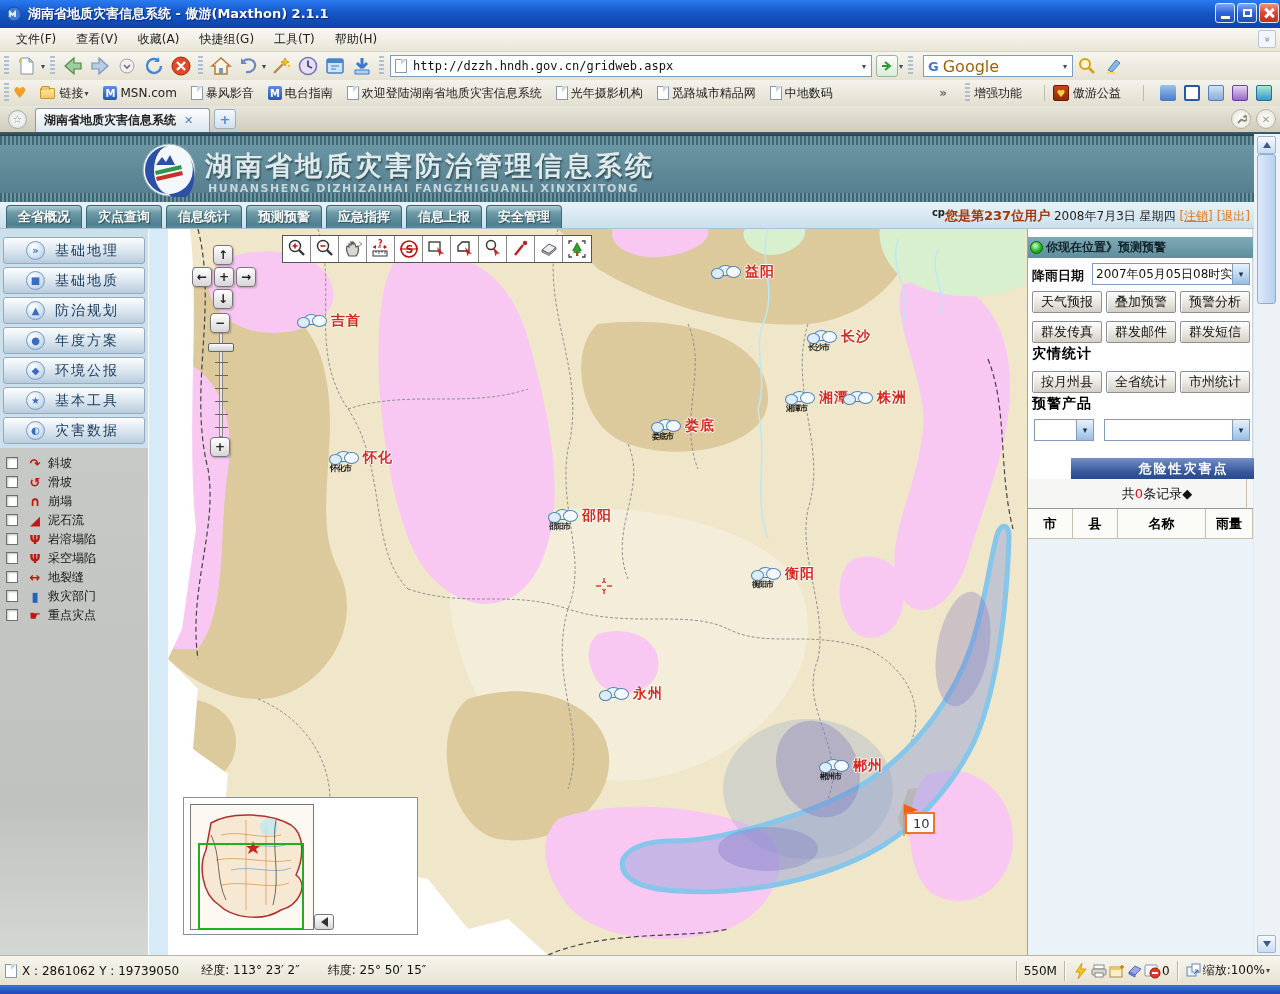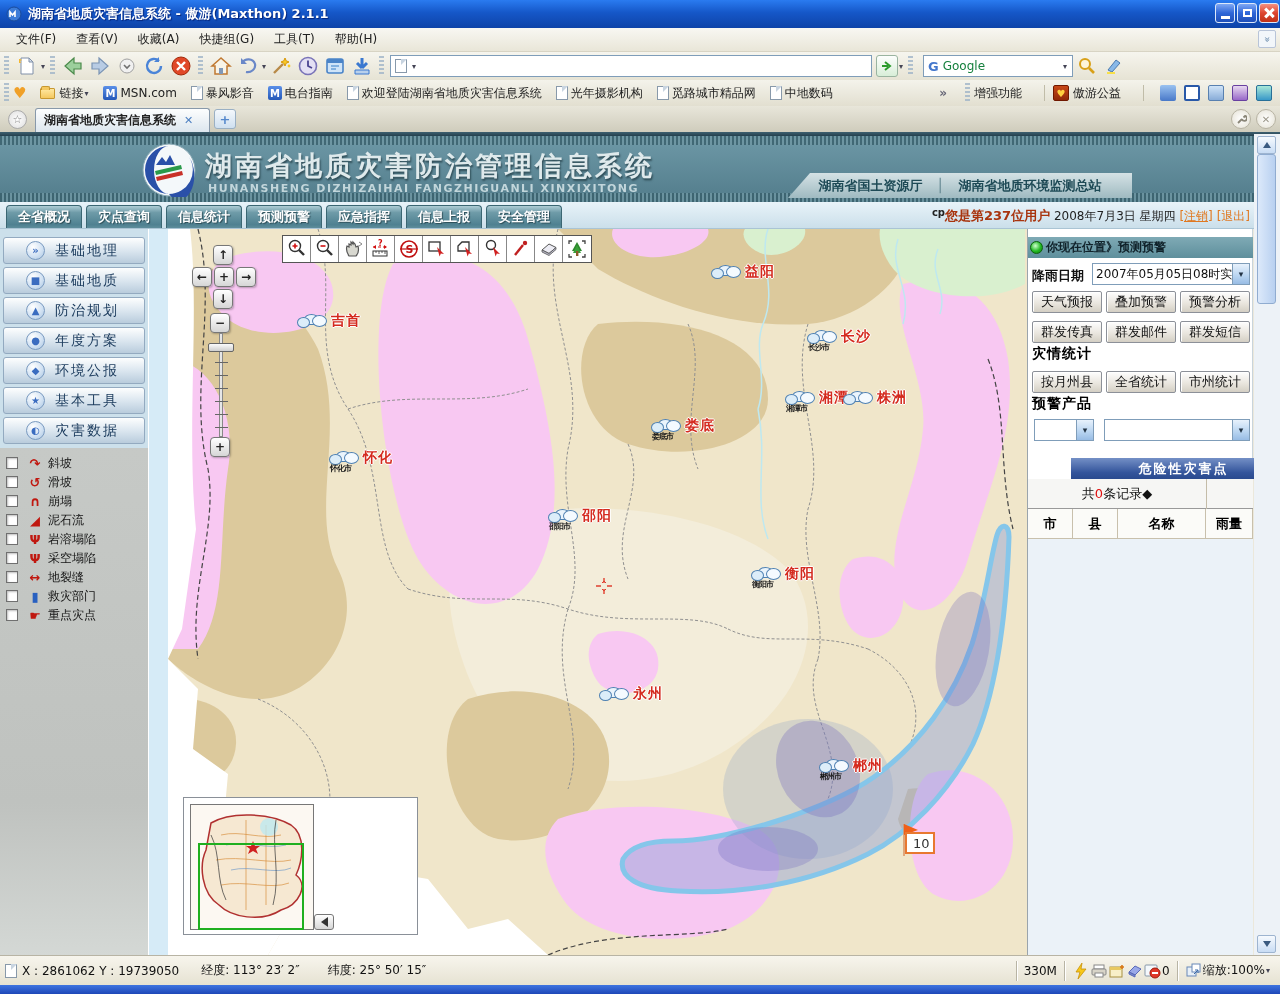--- a/index.html
+++ b/index.html
@@ -31,21 +31,21 @@
   .tbtn{width:27px;height:24px;display:flex;align-items:center;justify-content:center;border-radius:3px;}
   .tbtn svg{display:block;}
   .mini-caret{font-size:8px;color:#445;margin:0 1px;}
   .addr{height:22px;width:482px;background:#FFF;border:1px solid #7F9DB9;display:flex;align-items:center;padding:0 4px;margin-left:2px;}
   .addr input{border:none;outline:none;flex:1;font-size:12px;font-family:"DejaVu Sans Mono","Liberation Mono",monospace;color:#111;background:transparent;}
   .page-ico{width:12px;height:14px;background:#FFF;border:1px solid #8899AA;position:relative;margin-right:4px;flex:none;}
   .page-ico::after{content:"";position:absolute;right:-1px;top:-1px;border:3px solid;border-color:#C8D4E0 transparent transparent #C8D4E0;}
   .gobtn{width:22px;height:22px;border:1px solid #9AB4A0;border-radius:3px;background:linear-gradient(#FDFEFD,#D8EED8);display:flex;align-items:center;justify-content:center;margin-left:4px;}
   .search-box{height:22px;width:150px;background:#FFF;border:1px solid #7F9DB9;display:flex;align-items:center;padding:0 4px;margin-left:6px;}
   .g-ico{color:#4477CC;font-weight:bold;font-size:13px;margin-right:4px;}
-  .search-ph{color:#15803d;font-size:12px;flex:1;}
+  .search-ph{color:#a16207;font-size:16px;flex:1;}
 
   
   #linksbar{left:0;top:80px;width:1280px;height:26px;background:linear-gradient(#F4F3EB,#E2DFD0);display:flex;align-items:center;}
   .link-item{display:flex;align-items:center;font-size:12px;color:#222;margin-right:14px;white-space:nowrap;}
   .link-item .pg{margin-right:3px;}
   .m-ico{width:14px;height:14px;background:linear-gradient(#5A8FE8,#2458B8);color:#FFF;font-size:10px;font-weight:bold;display:flex;align-items:center;justify-content:center;border-radius:2px;margin-right:3px;}
   .heart-ico{color:#F0A028;font-size:15px;}
   .folder-ico{width:15px;height:11px;background:linear-gradient(#FFE8A0,#F4C860);border:1px solid #C89830;border-radius:1px;position:relative;margin-right:4px;}
   .folder-ico::before{content:"";position:absolute;left:0;top:-3px;width:7px;height:3px;background:#F4C860;border:1px solid #C89830;border-bottom:none;border-radius:2px 2px 0 0;}
   .lb-sep{width:1px;height:16px;background:#C0BCA8;margin:0 8px;}
@@ -109,36 +109,36 @@
   .cloud::before{content:"";position:absolute;left:-8px;top:2px;width:11px;height:9px;background:#DCEDF9;border:1px solid #4E80B2;border-radius:50%;}
   .cloud::after{content:"";position:absolute;right:-9px;top:0px;width:13px;height:10px;background:#F4FAFF;border:1px solid #4E80B2;border-radius:50%;}
   .city-label{font-size:14px;font-weight:bold;color:#D42A1E;letter-spacing:1px;white-space:nowrap;text-shadow:1px 0 0 #FFF,-1px 0 0 #FFF,0 1px 0 #FFF,0 -1px 0 #FFF;}
   .city-sub{position:absolute;left:2px;top:14px;font-size:8px;font-weight:bold;color:#1A1A1A;letter-spacing:-1px;white-space:nowrap;}
   #crosshair{position:absolute;left:428px;top:349px;}
   #minimap{position:absolute;left:15px;top:568px;width:235px;height:138px;background:#FFF;border:1px solid #8A9098;}
   #minimap .inner{position:absolute;left:6px;top:6px;width:124px;height:126px;border:1px solid #777;background:#FCF8F2;}
   #minimap .viewrect{position:absolute;left:14px;top:45px;width:106px;height:87px;border:2px solid #1FAF1F;}
   .mm-btn{position:absolute;left:130px;top:116px;width:20px;height:16px;border:1px solid #777;border-radius:3px;background:linear-gradient(#FFF,#D6D6D6);display:flex;align-items:center;justify-content:center;}
   .tri-left{width:0;height:0;border:5px solid transparent;border-right:7px solid #333;border-left:none;}
-  #flagmark{position:absolute;left:731px;top:592px;}
+  #flagmark{position:absolute;left:731px;top:572px;}
 
   
   #rpanel{left:1028px;top:229px;width:225px;height:726px;background:#FFF;border-right:1px solid #C8D4DC;}
   #locbar{position:absolute;left:0;top:8px;width:225px;height:21px;background:linear-gradient(#7FAAB5,#5E8F9C);display:flex;align-items:center;font-size:12px;font-weight:bold;color:#10222A;}
   .green-dot{width:13px;height:13px;border-radius:50%;background:radial-gradient(circle at 40% 35%,#CFFFCF,#22B822 55%,#0E7A0E);border:1px solid #0A600A;margin:0 3px 0 2px;}
   .fieldlabel{position:absolute;font-size:13px;font-weight:bold;color:#111;}
   .xpselect{position:absolute;height:22px;background:#FFF;border:1px solid #7F9DB9;display:flex;align-items:center;}
   .xpselect .val{flex:1;font-size:12px;color:#111;padding-left:3px;white-space:nowrap;overflow:hidden;}
   .xpselect .drop{width:17px;height:100%;background:linear-gradient(#E8F2FC,#B8D4F0 60%,#98BCE4);border-left:1px solid #7F9DB9;color:#234;font-size:9px;display:flex;align-items:center;justify-content:center;}
   .xpbtn{position:absolute;width:70px;height:22px;background:linear-gradient(#FEFEFE,#E8E4DC 60%,#D4CFC4);border:1px solid #8C9098;border-radius:2px;box-shadow:1px 1px 0 #FFF inset;font-size:13px;color:#111;display:flex;align-items:center;justify-content:center;}
   .sec-title{position:absolute;font-size:14px;font-weight:bold;color:#000;letter-spacing:1px;}
   #dangerhdr{position:absolute;left:0;top:229px;width:225px;height:21px;background:linear-gradient(#7490C6,#33549B 70%,#2A4A8E);display:flex;align-items:center;justify-content:center;color:#FFF;font-size:13px;font-weight:bold;letter-spacing:2px;margin-left:43px;}
   #dangerhdr .chev{position:absolute;right:10px;color:#FFF;font-size:10px;}
   #recordrow{position:absolute;left:0;top:250px;width:225px;height:30px;background:#F6F6F4;border-bottom:1px solid #999;display:flex;align-items:center;}
-  #recordrow .txt{width:178px;text-align:center;font-size:13px;color:#111;}
+  #recordrow .txt{width:178px;text-align:center;font-size:13px;color:#111;margin-left:40px;}
   #recordrow .txt .cnt{color:#E01010;}
   #recordrow .cell-sep{width:1px;height:30px;background:#C4BCA8;}
   .thead{position:absolute;left:0;top:280px;width:225px;height:30px;display:flex;}
   .th{border-right:1px solid #C8C0AC;border-bottom:1px solid #C8C0AC;display:flex;align-items:center;justify-content:center;font-size:13px;font-weight:bold;color:#000;background:#FBFBF8;}
   #panel-lower{position:absolute;left:0;top:310px;width:225px;height:416px;background:#EBF2F8;}
 
   
   #scrollstrip{left:1254px;top:134px;width:26px;height:821px;background:#EDF2F7;}
   .sbtn{position:absolute;left:3px;width:19px;height:18px;border:1px solid #9DB4D0;border-radius:2px;background:linear-gradient(#F6FAFE,#C8DCF4);display:flex;align-items:center;justify-content:center;}
   .tri-up{width:0;height:0;border:4px solid transparent;border-bottom:6px solid #3A5A80;border-top:none;}
@@ -261,20 +261,21 @@
       </span>
     <span class="tbtn">
         <svg width="22" height="22">
           <path d="M11,3 V11 M11,13 L6,8 M11,13 L16,8" stroke="#3A78D0" stroke-width="3" fill="none"></path>
           <path d="M4,15 h14 v4 h-14 z" fill="#B8D0EC" stroke="#3A78D0"></path>
         </svg>
       </span>
     <span class="grip"></span>
     <span class="addr">
       <span class="page-ico"></span>
+      <input value="http://dzzh.hndh.gov.cn/gridweb.aspx" style="">
       <span class="mini-caret">▾</span>
     </span>
     <span class="gobtn">
         <svg width="14" height="14">
           <path d="M2,7 h6 M5,3 l5,4 -5,4" stroke="#2A9A2A" stroke-width="2" fill="none"></path>
         </svg>
       </span>
     <span class="mini-caret">▾</span>
     <span class="grip"></span>
     <span class="search-box">
@@ -383,25 +384,20 @@
       <circle cx="27" cy="27" r="26" fill="#F4F8FA" stroke="#8AAAB6"></circle>
       <path d="M27,3 a24,24 0 0 0 0,48 a15,24 0 0 1 0,-48 z" fill="#2A50A8"></path>
       <path d="M27,51 a24,24 0 0 0 0,-48 a15,24 0 0 1 0,48 z" fill="#2A50A8" transform="rotate(180 27 27) translate(0 0)" opacity="0"></path>
       <path d="M27,51 a24,24 0 0 0 20,-37 a15,24 0 0 1 -20,37 z" fill="#2A50A8"></path>
       <path d="M14,22 l6,-8 4,5 4,-7 5,10 z" fill="#2A50A8"></path>
       <path d="M13,28 l26,-6 1,4 -26,6 z" fill="#2A9A4A"></path>
       <path d="M14,34 l26,-6 1,4 -26,6 z" fill="#C83028"></path>
     </svg>
     <div id="banner-title">湖南省地质灾害防治管理信息系统</div>
     <div id="banner-sub">HUNANSHENG DIZHIZAIHAI FANGZHIGUANLI XINXIXITONG</div>
-    <div id="banner-links">
-      <span class="bl">湖南省国土资源厅</span>
-      <span class="bl-sep">│</span>
-      <span class="bl">湖南省地质环境监测总站</span>
-    </div>
   </div>
 
   <div id="navrow" class="abs">
     <span class="nav-tab" style="left:6px">全省概况</span>
     <span class="nav-tab" style="left:86px">灾点查询</span>
     <span class="nav-tab" style="left:166px">信息统计</span>
     <span class="nav-tab" style="left:246px">预测预警</span>
     <span class="nav-tab" style="left:326px">应急指挥</span>
     <span class="nav-tab" style="left:406px">信息上报</span>
     <span class="nav-tab" style="left:486px">安全管理</span>
@@ -814,21 +810,21 @@
     <span class="st-ico" style="margin-left:4px">
         <span class="page-ico"></span>
       </span>
     <span class="st-item">X : 2861062 Y : 19739050</span>
     <span style="width:22px"></span>
     <span class="st-item">经度: 113° 23′ 2″</span>
     <span style="width:28px"></span>
     <span class="st-item">纬度: 25° 50′ 15″</span>
     <span style="flex:1"></span>
     <span class="st-sep"></span>
-    <span class="st-item">330M</span>
+    <span class="st-item">550M</span>
     <span class="st-sep"></span>
     <span class="st-ico">
         <svg width="14" height="16">
           <path d="M8,0 L2,9 H6 L4,16 L12,6 H7 Z" fill="#F8C818" stroke="#C89008" stroke-width=".8"></path>
         </svg>
       </span>
     <span class="st-ico">
         <svg width="16" height="14">
           <rect x="3" y="1" width="10" height="4" fill="#FFF" stroke="#888"></rect>
           <rect x="1" y="5" width="14" height="6" rx="1" fill="#D8D4C8" stroke="#888"></rect>

